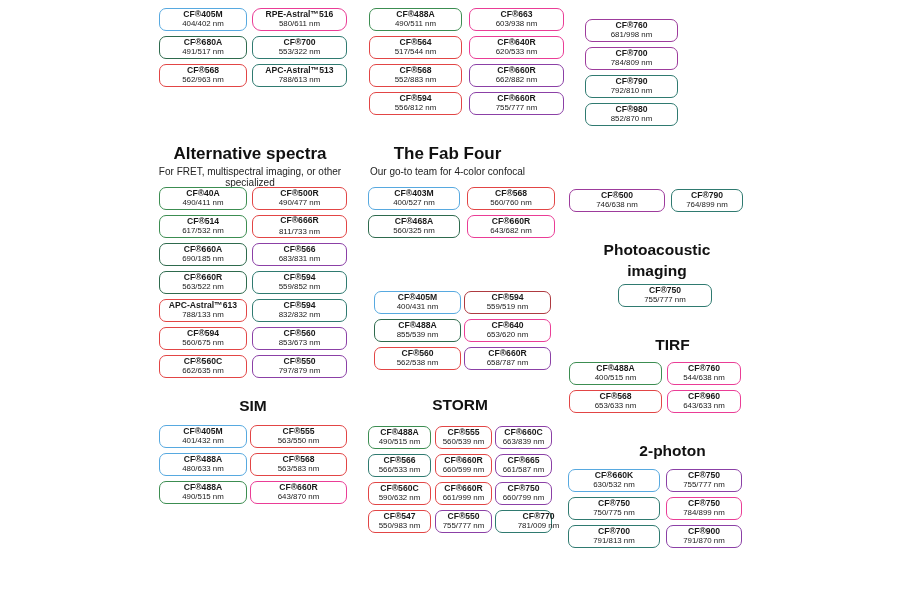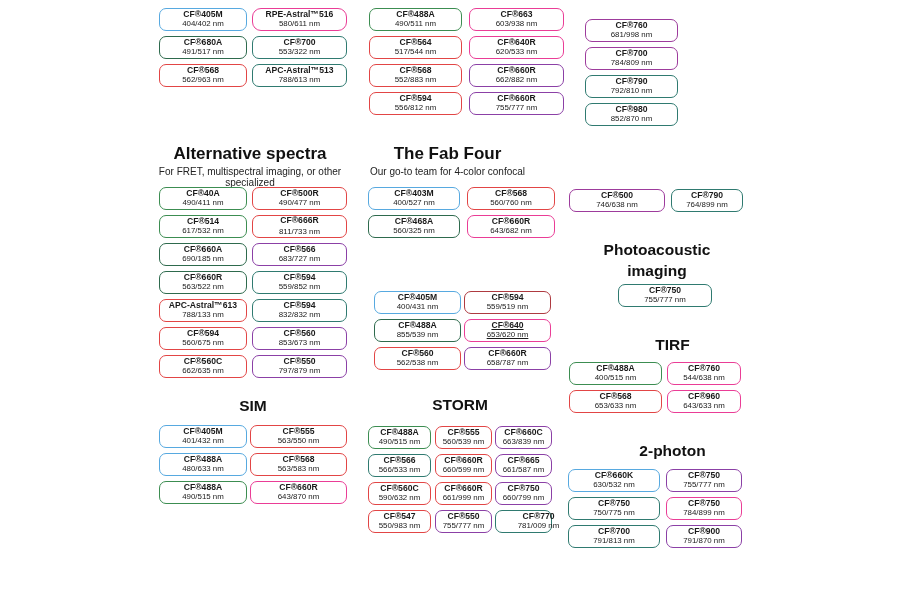--- a/index.html
+++ b/index.html
@@ -181,21 +181,21 @@
       <div class="badge" style="border-color: rgb(226, 69, 69);">
         <div class="badge-name">CF®500R</div>
         <div class="badge-nm">490/477 nm</div>
       </div>
       <div class="badge" style="border-color: rgb(226, 69, 69); justify-content: space-between;">
         <div class="badge-name">CF®666R</div>
         <div class="badge-nm">811/733 nm</div>
       </div>
       <div class="badge" style="border-color: rgb(139, 64, 166);">
         <div class="badge-name">CF®566</div>
-        <div class="badge-nm">683/727 nm</div>
+        <div class="badge-nm">683/831 nm</div>
       </div>
       <div class="badge" style="border-color: rgb(47, 122, 112);">
         <div class="badge-name">CF®594</div>
         <div class="badge-nm">559/852 nm</div>
       </div>
       <div class="badge" style="border-color: rgb(47, 122, 112);">
         <div class="badge-name">CF®594</div>
         <div class="badge-nm">832/832 nm</div>
       </div>
       <div class="badge" style="border-color: rgb(139, 64, 166);">
@@ -245,21 +245,21 @@
       <div class="badge" style="border-color: rgb(226, 69, 69);">
         <div class="badge-name">CF®560</div>
         <div class="badge-nm">562/538 nm</div>
       </div>
     </div>
   <div class="col" id="col-sted-c2">
       <div class="badge" style="border-color: rgb(174, 58, 64);">
         <div class="badge-name">CF®594</div>
         <div class="badge-nm">559/519 nm</div>
       </div>
-      <div class="badge" style="border-color: rgb(234, 61, 150); text-decoration: underline;">
+      <div class="badge" style="border-color: rgb(234, 61, 150);">
         <div class="badge-name">CF®640</div>
         <div class="badge-nm">653/620 nm</div>
       </div>
       <div class="badge" style="border-color: rgb(139, 64, 166);">
         <div class="badge-name">CF®660R</div>
         <div class="badge-nm">658/787 nm</div>
       </div>
     </div>
 
   <div class="heading t-md" id="h-sim">

